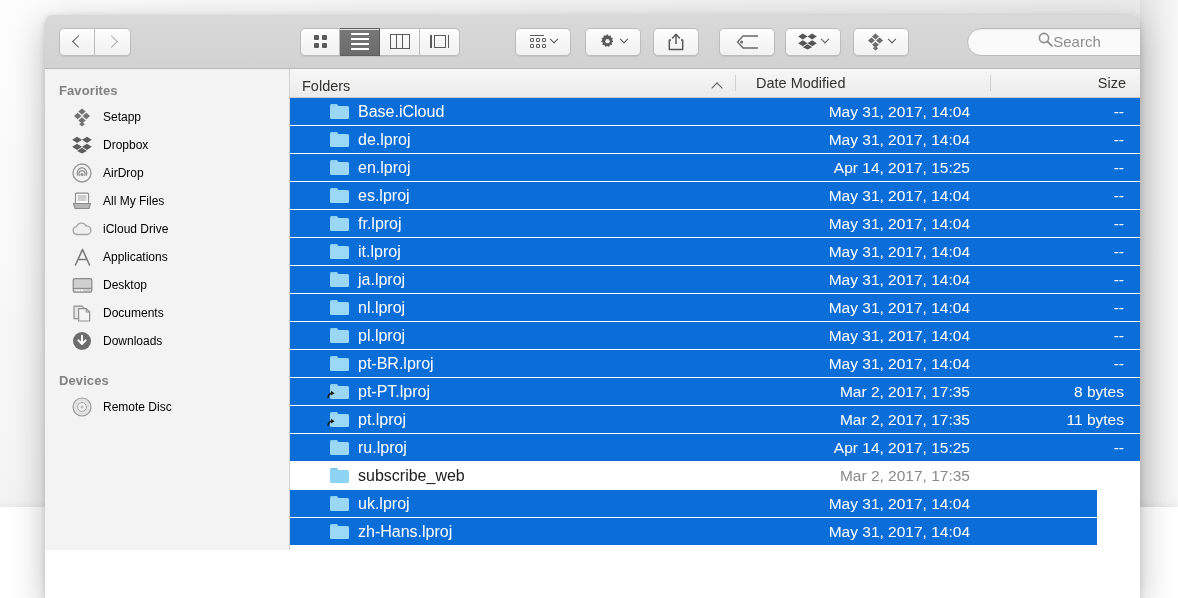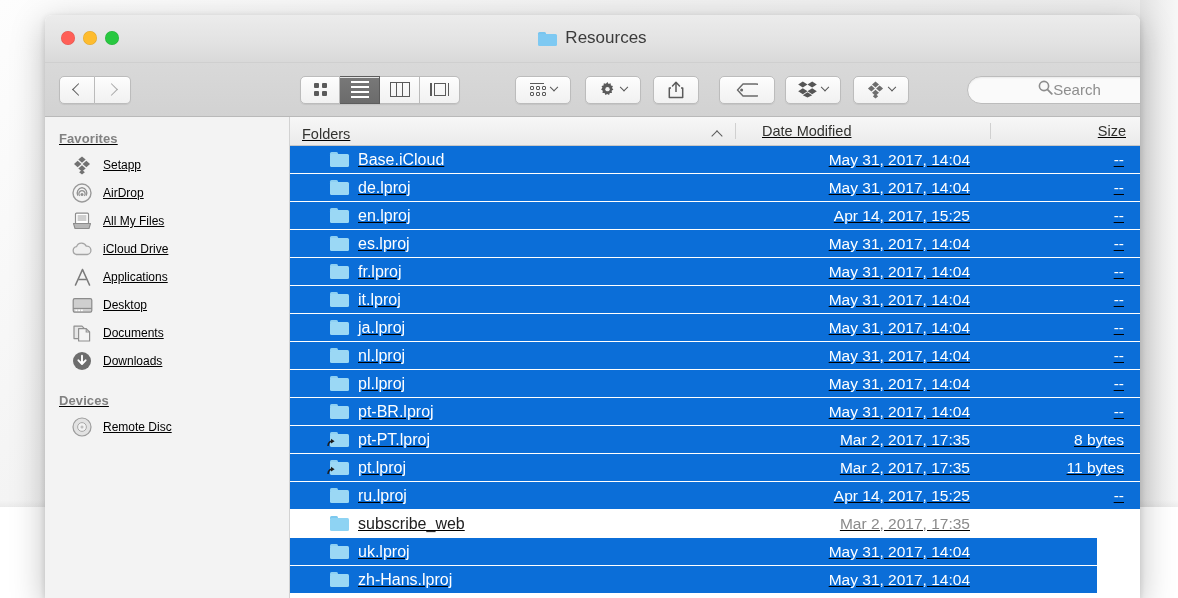--- a/index.html
+++ b/index.html
@@ -147,21 +147,21 @@
     position: absolute; left: 922px; width: 205px; height: 28px;
     background: #fafafa;
     border: 1px solid #bcbcbc;
     border-radius: 14px;
     display: flex; align-items: center; justify-content: center; gap: 0;
     box-shadow: inset 0 1px 2px rgba(0,0,0,0.07);
   }
   .search-placeholder { font-size: 15px; color: #8d8d8d; }
 
   
-  .win-body { display: flex; height: 481px; text-decoration: underline; }
+  .win-body { display: flex; height: 481px; }
 
   .sidebar {
     width: 245px;
     background: #f3f3f3;
     border-right: 1px solid #d2d2d2;
     padding-top: 10px;
     overflow: hidden;
     flex: 0 0 245px;
   }
   .sb-header {
@@ -185,21 +185,21 @@
     font-size: 14.5px; color: #32322f;
     align-items: center;
   }
   .ch-name { flex: 1; padding-left: 12px; position: relative; display: flex; align-items: center; margin-top: 6px; }
   .ch-sortcaret {
     position: absolute; right: 14px;
     width: 8px; height: 8px;
     border-left: 1.6px solid #5b5b5b; border-top: 1.6px solid #5b5b5b;
     transform: rotate(45deg); margin-top: 3px;
   }
-  .ch-date { width: 255px; padding-left: 26px; border-left: 1px solid #d0d0d0; }
+  .ch-date { width: 255px; padding-left: 20px; border-left: 1px solid #d0d0d0; }
   .ch-size { width: 150px; padding-right: 14px; text-align: right; border-left: 1px solid #d0d0d0; }
 
   .rows { position: relative; }
   .row {
     display: flex; align-items: center;
     height: 28px;
     font-size: 16px;
     border-bottom: 1px solid #ffffff;
     position: relative;
   }
@@ -234,31 +234,20 @@
 </style>
 </head>
 <body>
 
 <div id="underlay-right-grad"></div>
 <div id="underlay-shadow"></div>
 <div id="underlay-panel"></div>
 
 <div id="finder-window">
 
-  <div class="titlebar">
-    <div class="traffic-lights">
-      <div class="light red"></div>
-      <div class="light yellow"></div>
-      <div class="light green"></div>
-    </div>
-    <div class="window-title">
-      <span class="title-folder"></span>
-      <span>Resources</span>
-    </div>
-  </div>
 
   <div class="toolbar">
 
     <div class="navgroup">
       <div class="tb-btn">
         <span class="chev left"></span>
       </div>
       <div class="tb-btn">
         <span class="chev right"></span>
       </div>
@@ -392,20 +381,32 @@
             <path fill="#727272" d="M8.5 0.4 L12 3.4 L8.5 6.4 L5 3.4 Z"></path>
             <path fill="#727272" d="M4.4 4.6 L7.9 7.6 L4.4 10.6 L0.9 7.6 Z"></path>
             <path fill="#727272" d="M12.6 4.6 L16.1 7.6 L12.6 10.6 L9.1 7.6 Z"></path>
             <path fill="#727272" d="M8.5 8.8 L12 11.8 L8.5 14.8 L5 11.8 Z"></path>
             <path fill="#727272" d="M8.5 13.0 L11.2 15.3 L8.5 17.6 L5.8 15.3 Z"></path>
           </svg>
         </span>
         <span>Setapp</span>
       </div>
 
+      <div class="sb-item">
+        <span class="sb-icon">
+          <svg width="20" height="18" viewBox="0 0 19 17">
+            <path fill="#5e5e5e" d="M4.8 0.6 L9.5 3.6 L4.8 6.6 L0.2 3.6 Z"></path>
+            <path fill="#5e5e5e" d="M14.2 0.6 L18.8 3.6 L14.2 6.6 L9.5 3.6 Z"></path>
+            <path fill="#5e5e5e" d="M4.8 7.2 L9.5 10.2 L4.8 13.2 L0.2 10.2 Z"></path>
+            <path fill="#5e5e5e" d="M14.2 7.2 L18.8 10.2 L14.2 13.2 L9.5 10.2 Z"></path>
+            <path fill="#5e5e5e" d="M9.5 11.2 L14.2 14.2 L9.5 16.6 L4.8 14.2 Z"></path>
+          </svg>
+        </span>
+        <span>Dropbox</span>
+      </div>
 
       <div class="sb-item">
         <span class="sb-icon">
           <svg width="20" height="20" viewBox="0 0 20 20">
             <circle cx="10" cy="10" r="9" fill="none" stroke="#9a9a9a" stroke-width="1.4"></circle>
             <path d="M5.8 12.6 A5.5 5.5 0 0 1 10 4.6 A5.5 5.5 0 0 1 14.2 12.6" fill="none" stroke="#8f8f8f" stroke-width="1.3"></path>
             <path d="M7.6 12.9 A3.2 3.2 0 0 1 10 7.6 A3.2 3.2 0 0 1 12.4 12.9" fill="none" stroke="#8f8f8f" stroke-width="1.3"></path>
             <circle cx="10" cy="11.4" r="1.5" fill="#8f8f8f"></circle>
           </svg>
         </span>

